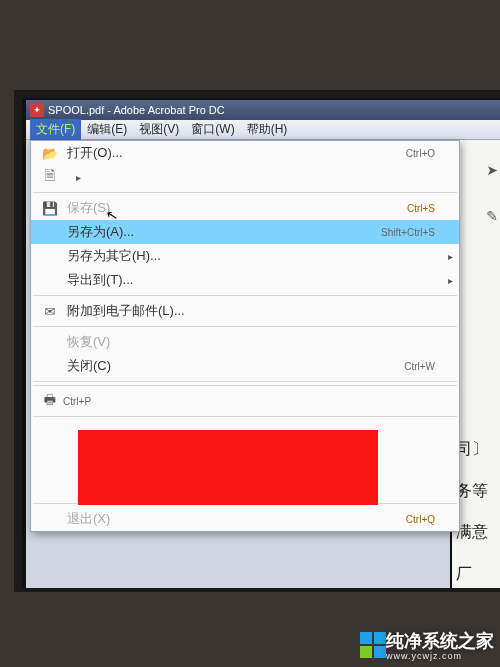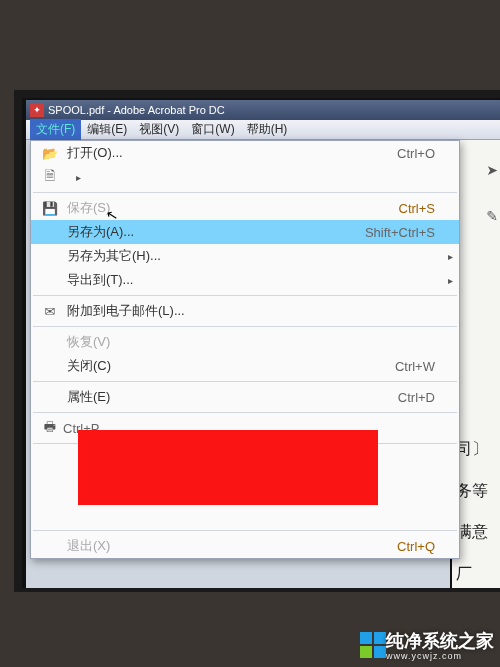--- a/index.html
+++ b/index.html
@@ -60,21 +60,21 @@
       font-size: 12px;
       color: #2a2a2a;
       border-bottom: 1px solid #9aa3b8;
     }
     .menu-bar .menu-item {
       padding: 2px 6px;
       cursor: default;
     }
     .menu-bar .menu-item.active {
       background: #3a68c4;
-      color: #5eead4;
+      color: #bef264;
     }
     .file-menu {
       position: absolute;
       top: 40px;
       left: 4px;
       width: 430px;
       background: #fafafa;
       border: 1px solid #9aa3b8;
       box-shadow: 2px 3px 8px rgba(0,0,0,0.35);
     }
@@ -96,21 +96,21 @@
       font-size: 13px;
     }
     .file-menu .row.disabled .icon-cell { color: #b8b8b8; }
     .file-menu .row .label {
       flex: 1;
       padding-left: 4px;
       font-size: 13px;
     }
     .file-menu .row .shortcut {
       color: #666;
-      font-size: 13px;
+      font-size: 10px;
       padding-right: 6px;
     }
     .file-menu .row.disabled .shortcut { color: #a16207; }
     .file-menu .row .submenu-arrow {
       width: 12px;
       text-align: right;
       color: #555;
       font-size: 10px;
     }
     .file-menu .sep {
@@ -273,26 +273,20 @@
           <span class="shortcut"></span>
           <span class="submenu-arrow"></span>
         </div>
         <div class="row">
           <span class="icon-cell"></span>
           <span class="label">关闭(C)</span>
           <span class="shortcut">Ctrl+W</span>
           <span class="submenu-arrow"></span>
         </div>
         <div class="sep"></div>
-        <div class="row">
-          <span class="icon-cell"></span>
-          <span class="label">属性(E)</span>
-          <span class="shortcut">Ctrl+D</span>
-          <span class="submenu-arrow"></span>
-        </div>
         <div class="sep"></div>
         <div class="row">
           <span class="icon-cell">🖶</span>
           <span class="shortcut">Ctrl+P</span>
           <span class="submenu-arrow"></span>
         </div>
         <div class="sep"></div>
         <div style="height: 80px;"></div>
         <div class="sep"></div>
         <div class="row disabled">

